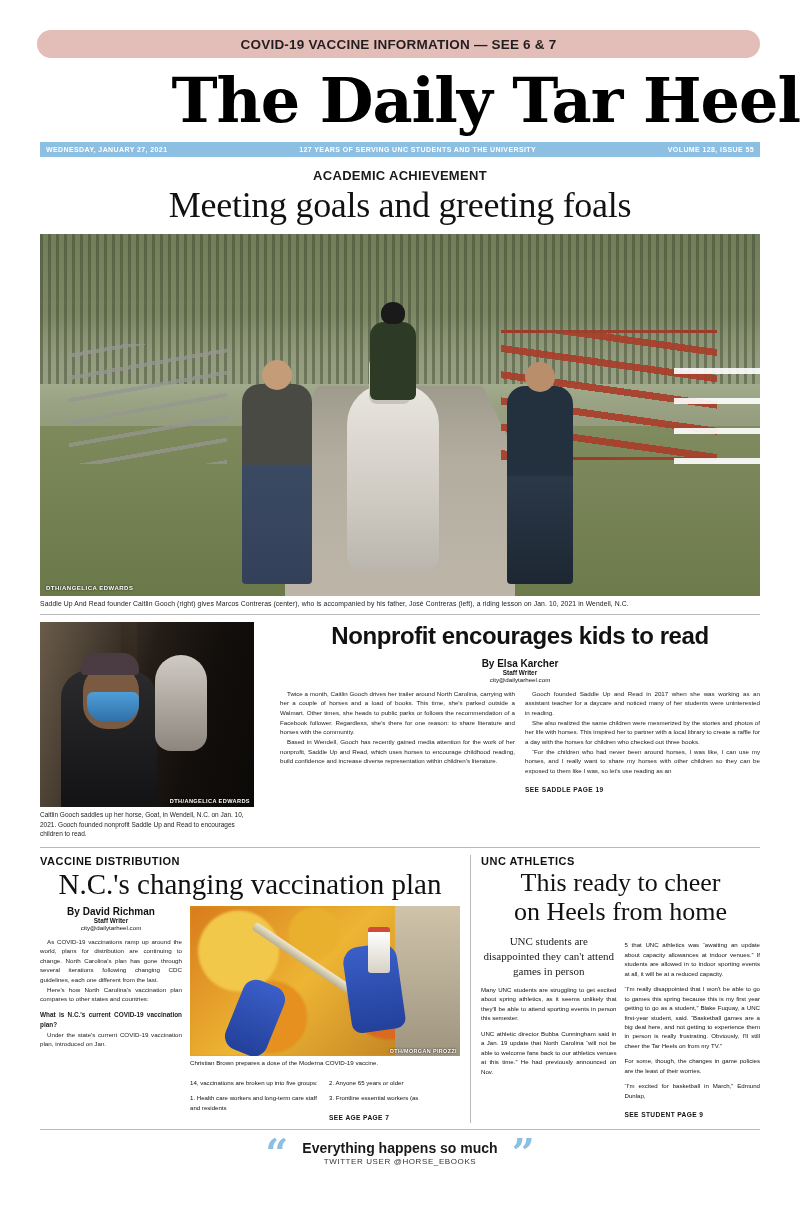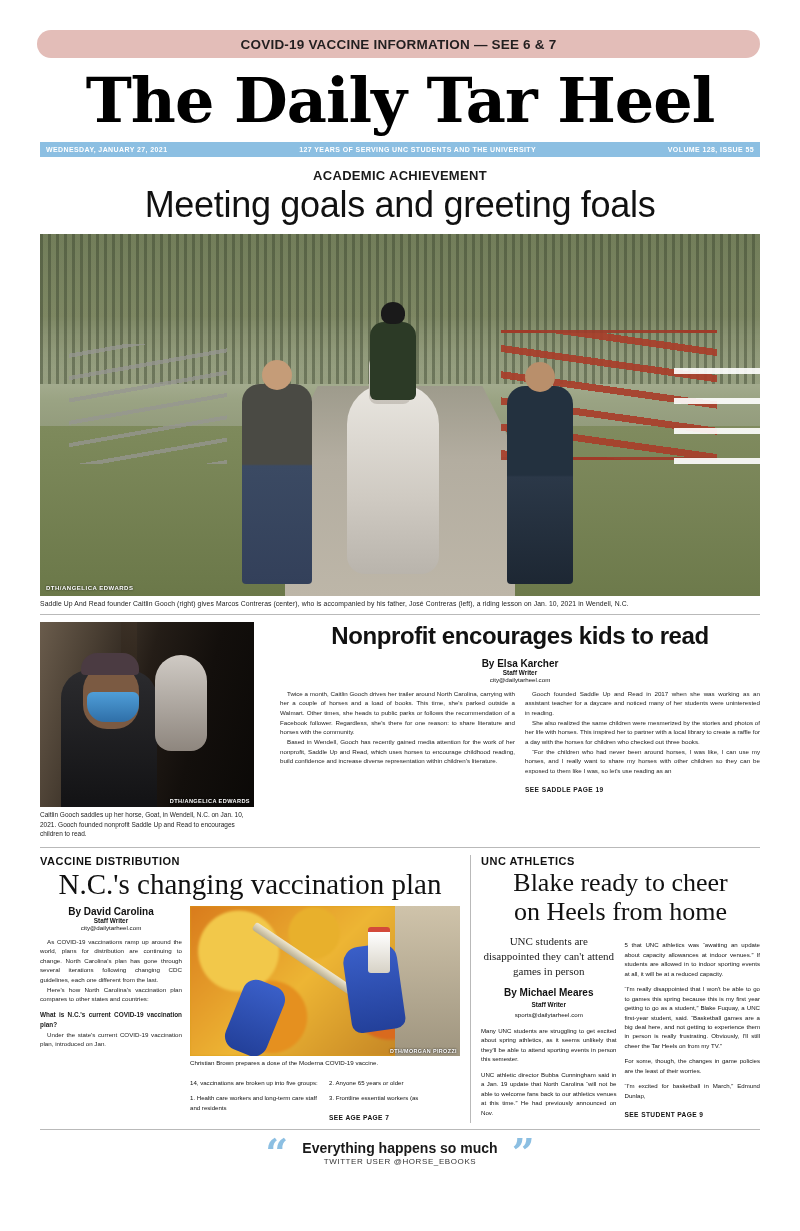--- a/index.html
+++ b/index.html
@@ -22,21 +22,21 @@
     height: 28px;
     display:flex; align-items:center; justify-content:center;
     font-weight: 700;
     font-size: 13.5px;
     letter-spacing: 0.2px;
     color: #231f20;
   }
 
   
   .masthead {
-    text-align:center;
+    text-align:right;
     font-family: "DejaVu Serif", serif;
     font-weight: 700;
     font-size: 62px;
     line-height: 1;
     padding: 12px 0 6px 0;
     letter-spacing: -1px;
     color:#000;
     font-variant: normal;
   }
   .masthead span { display:inline-block; }
@@ -65,21 +65,21 @@
     margin-top: 11px;
     color:#1a1a1a;
   }
   .lead-head {
     text-align:center;
     font-size: 36px;
     font-weight: 300;
     letter-spacing: -0.3px;
     margin: 1px 0 8px 0;
     color:#111;
-    font-family:Liberation Sans, sans-serif;
+    font-family:Liberation Serif, serif;
   }
 
   
   .hero {
     margin: 0 40px;
     height: 362px;
     position:relative;
     overflow:hidden;
     background:#7d8a6a;
   }
@@ -407,21 +407,21 @@
   <div class="rule-mid"></div>
 
   <div class="bottom">
 
     <div class="bleft">
       <div class="kicker-sm">VACCINE DISTRIBUTION</div>
       <div class="head3">N.C.'s changing vaccination plan</div>
       <div class="vax-flex">
         <div class="vax-left">
           <div class="byline">
-            <div class="b1">By David Carolina</div>
+            <div class="b1">By David Richman</div>
             <div class="b2">Staff Writer</div>
             <div class="b3">city@dailytarheel.com</div>
           </div>
           <div class="body-text">
             <p>As COVID-19 vaccinations ramp up around the world, plans for distribution are continuing to change. North Carolina's plan has gone through several iterations following changing CDC guidelines, each one different from the last.</p>
             <p>Here's how North Carolina's vaccination plan compares to other states and countries:</p>
             <div class="subhead">What is N.C.'s current COVID-19 vaccination plan?</div>
             <p>Under the state's current COVID-19 vaccination plan, introduced on Jan.</p>
           </div>
         </div>
@@ -450,31 +450,26 @@
           </div>
         </div>
       </div>
     </div>
 
     <div class="vdiv"></div>
 
     <div class="bright">
       <div class="kicker-sm">UNC ATHLETICS</div>
       <div class="head4">
-        <div>Blake ready to cheer</div>
+        <div>This ready to cheer</div>
         <div>on Heels from home</div>
       </div>
       <div class="ath-flex">
         <div class="ath-col">
           <div class="deck">UNC students are disappointed they can't attend games in person</div>
-          <div class="byline">
-            <div class="b1">By Michael Meares</div>
-            <div class="b2">Staff Writer</div>
-            <div class="b3">sports@dailytarheel.com</div>
-          </div>
           <p>Many UNC students are struggling to get excited about spring athletics, as it seems unlikely that they'll be able to attend sporting events in person this semester.</p>
           <p>UNC athletic director Bubba Cunningham said in a Jan. 19 update that North Carolina “will not be able to welcome fans back to our athletics venues at this time.” He had previously announced on Nov.</p>
         </div>
         <div class="ath-col">
           <p>5 that UNC athletics was “awaiting an update about capacity allowances at indoor venues.” If students are allowed in to indoor sporting events at all, it will be at a reduced capacity.</p>
           <p>“I'm really disappointed that I won't be able to go to games this spring because this is my first year getting to go as a student,” Blake Fuquay, a UNC first-year student, said. “Basketball games are a big deal here, and not getting to experience them in person is really frustrating. Obviously, I'll still cheer the Tar Heels on from my TV.”</p>
           <p>For some, though, the changes in game policies are the least of their worries.</p>
           <p>“I'm excited for basketball in March,” Edmund Dunlap,</p>
           <div class="jumpline">SEE STUDENT PAGE 9</div>
         </div>

